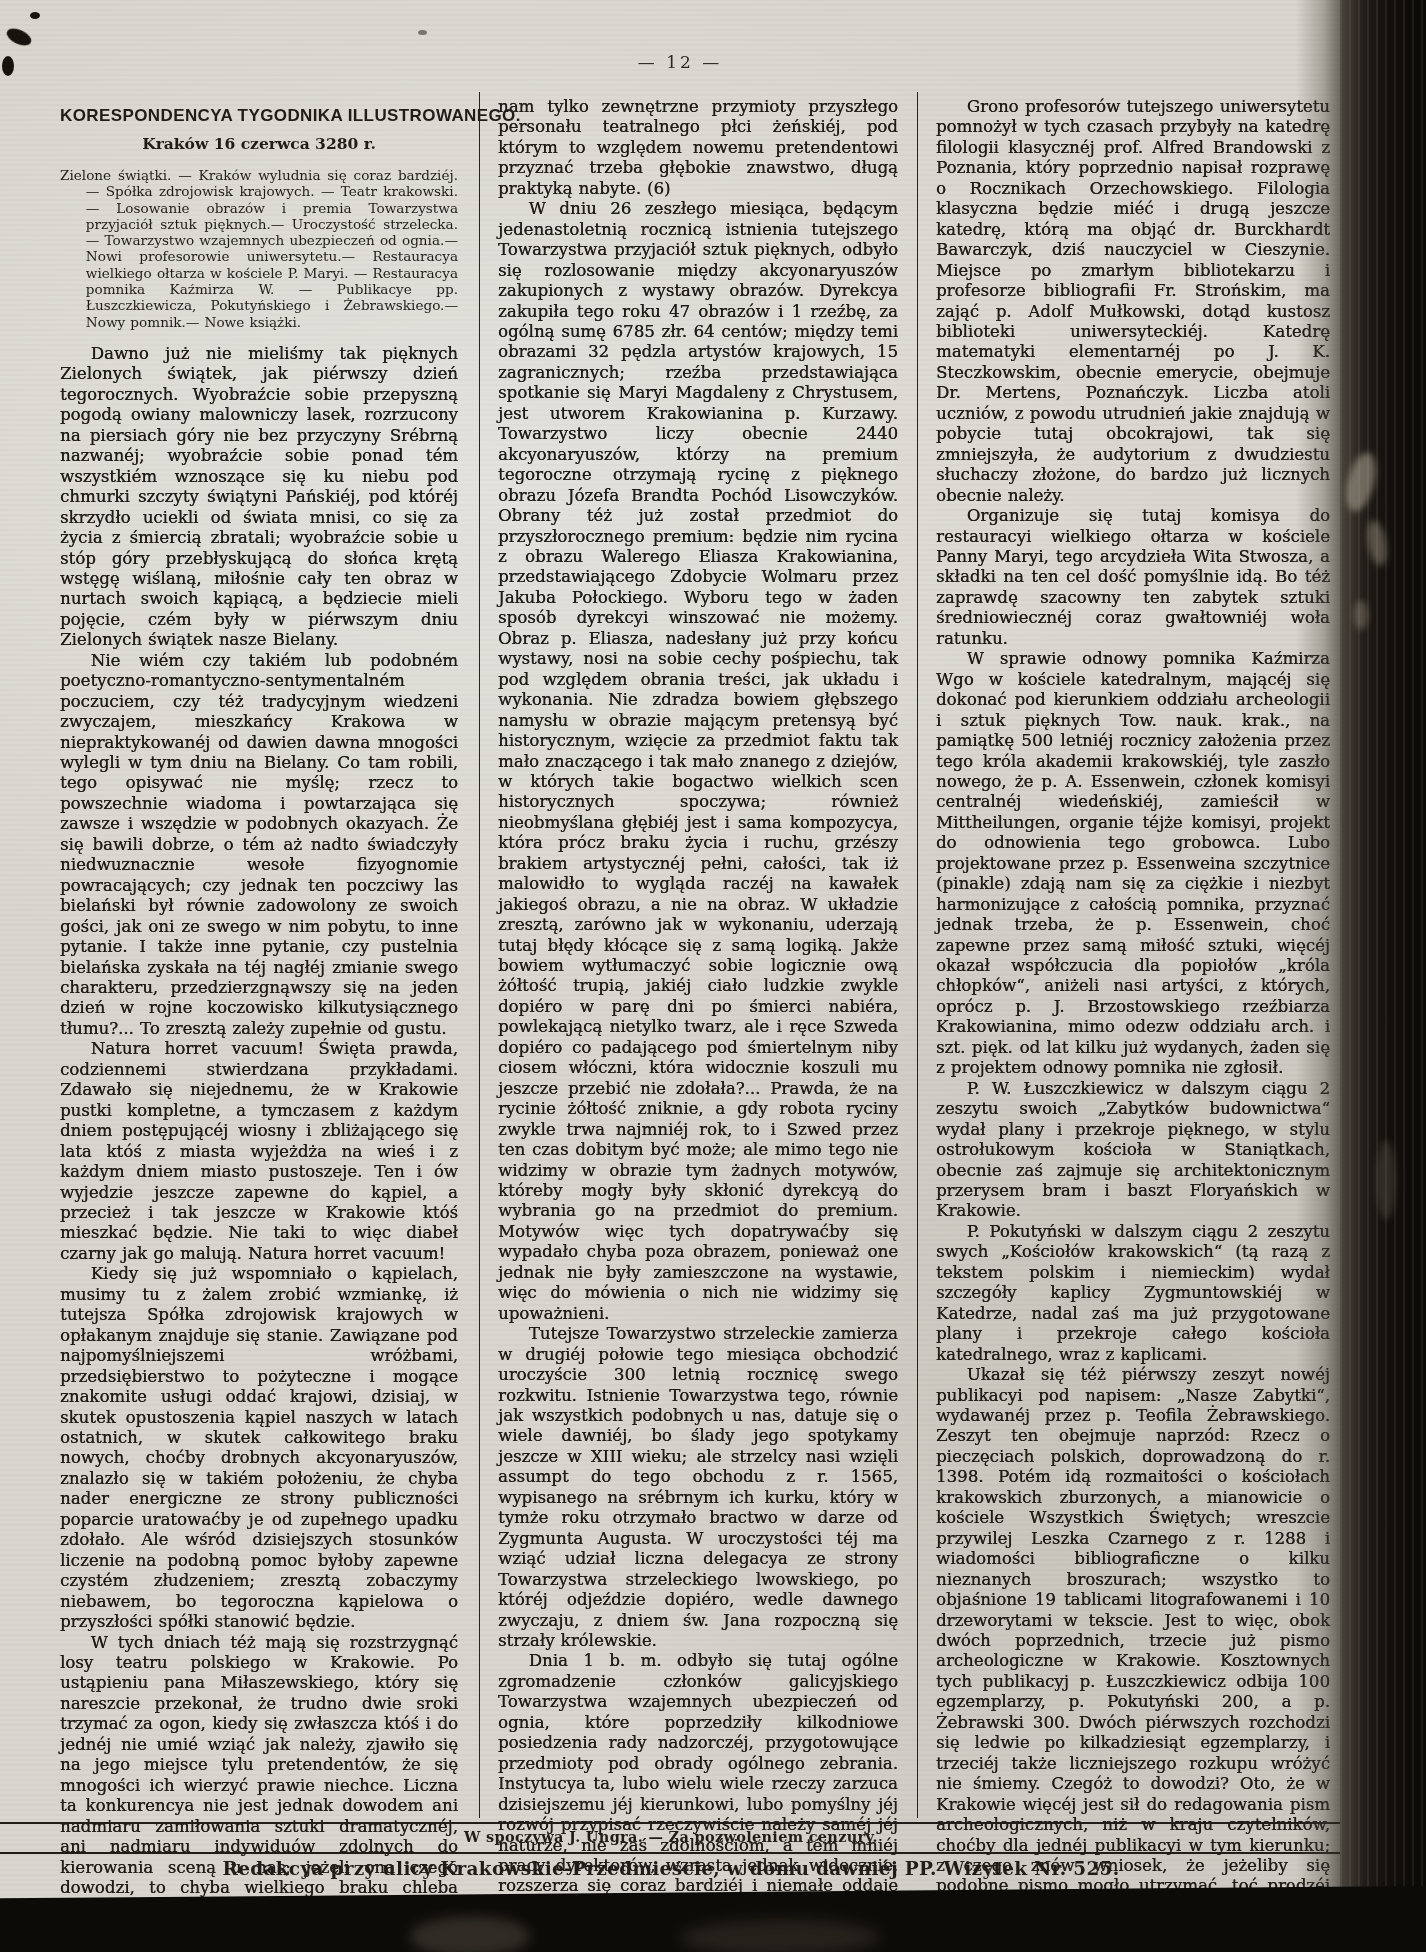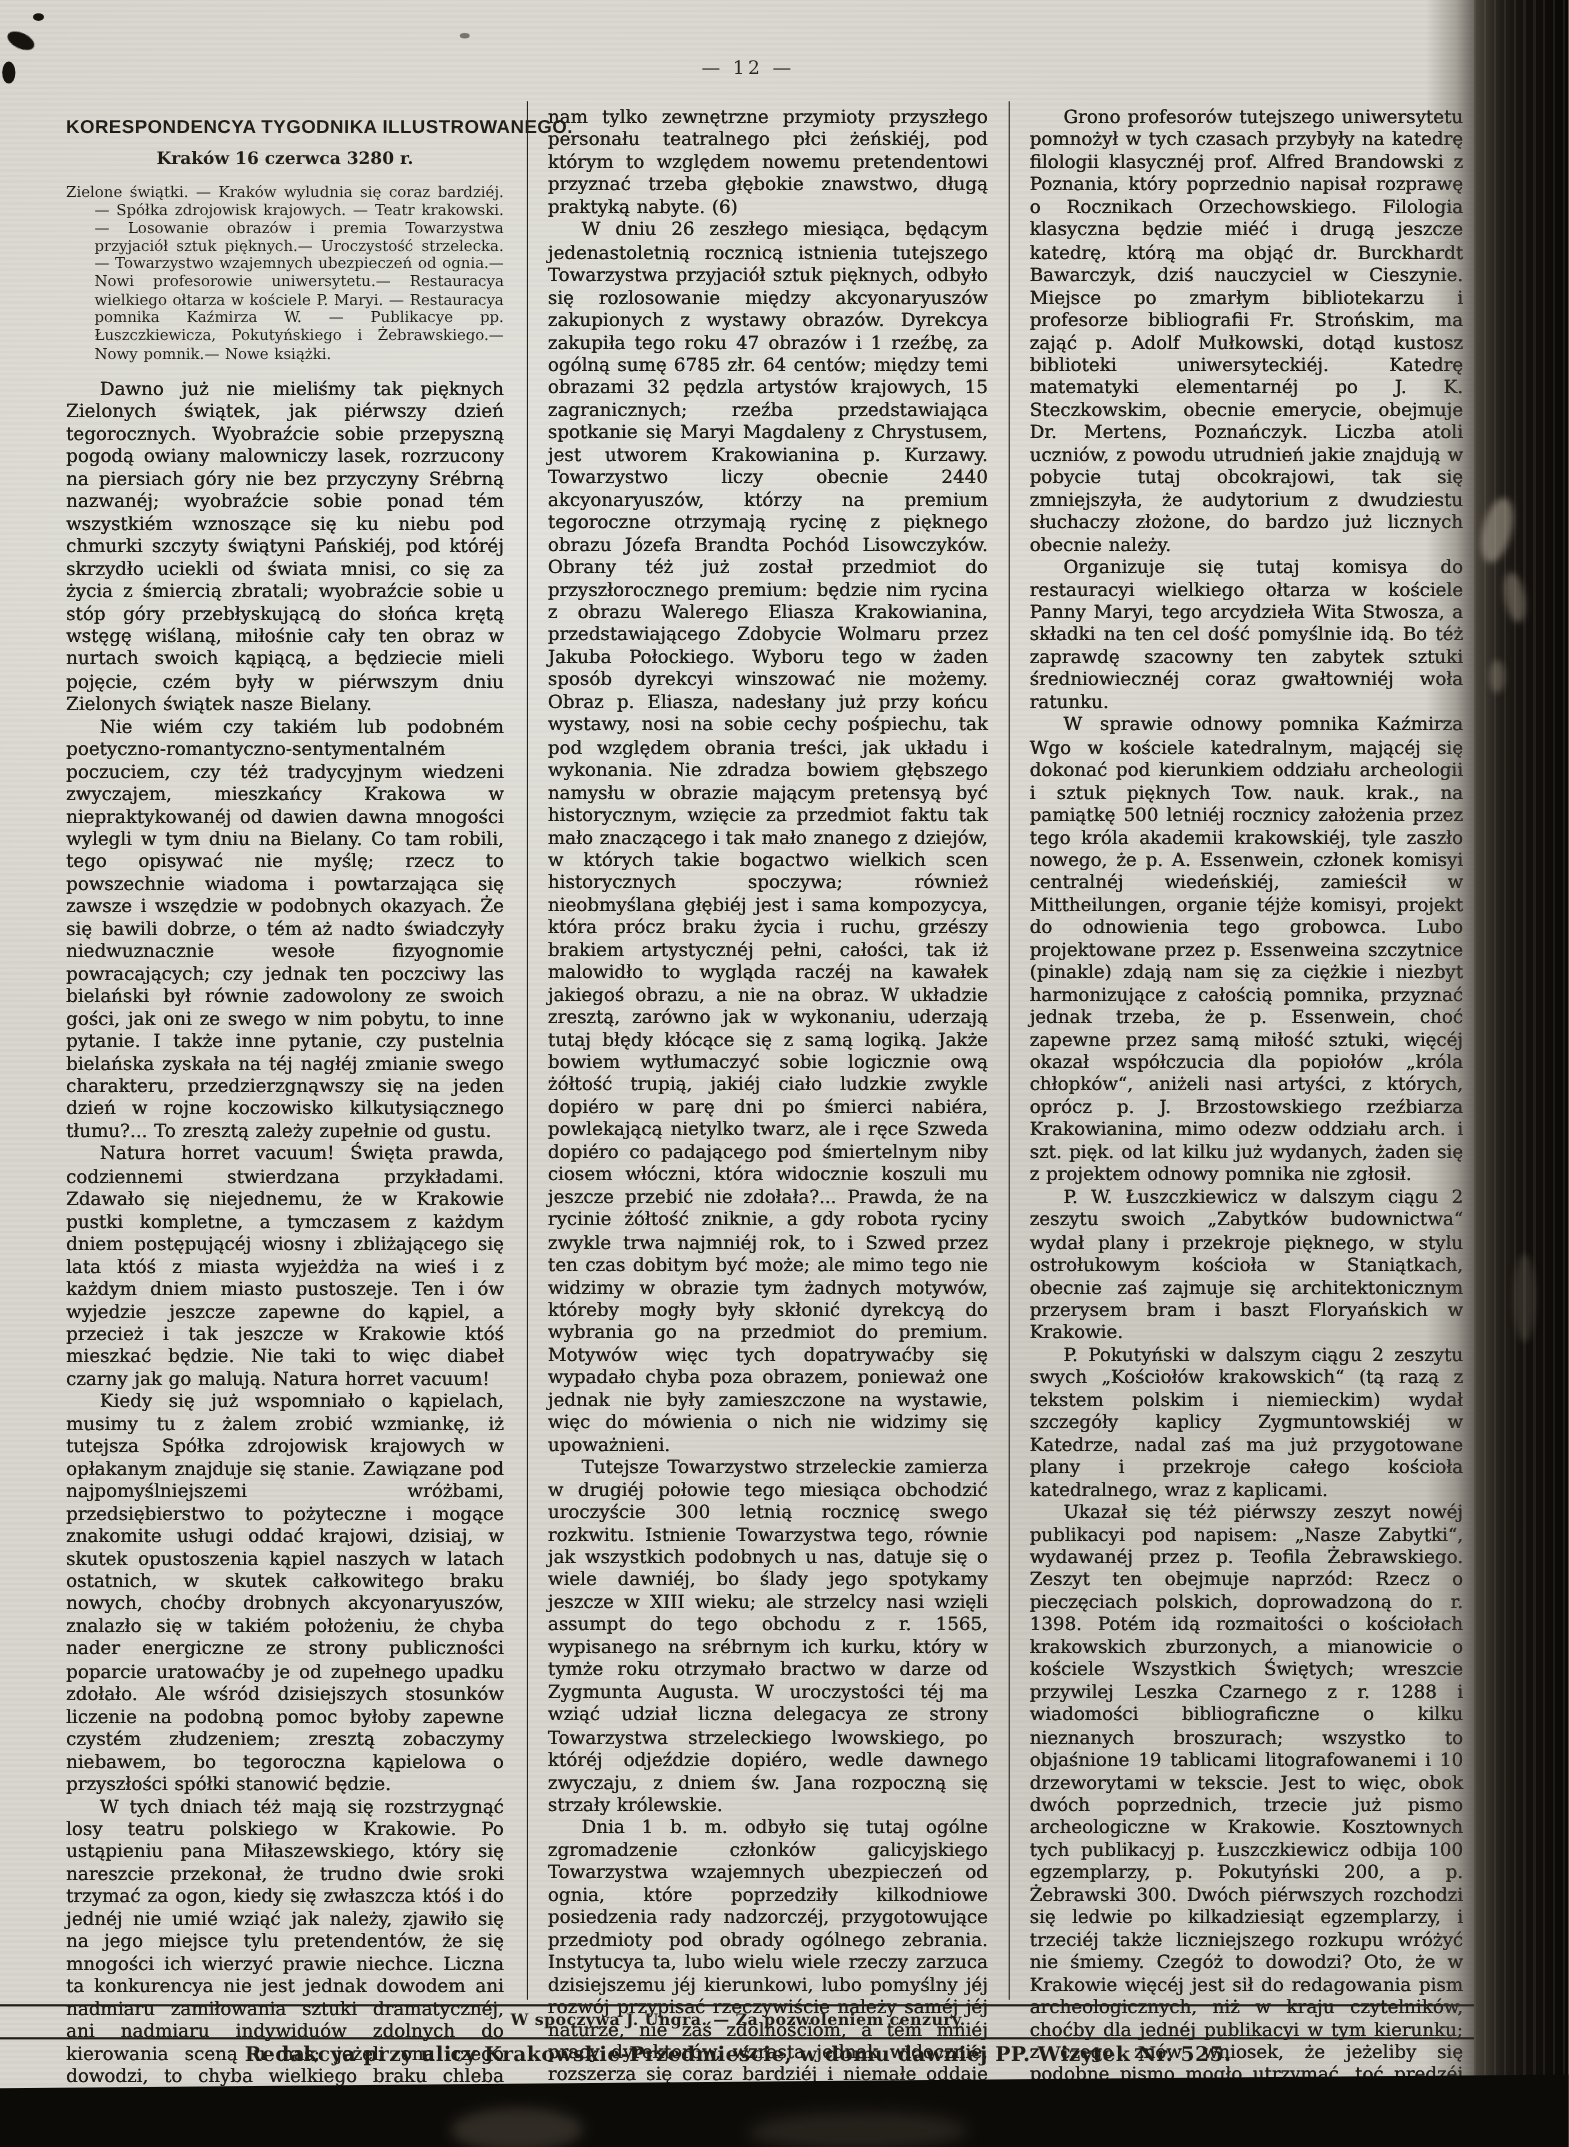--- a/index.html
+++ b/index.html
@@ -1,16 +1,16 @@
 <!DOCTYPE html>
 <html><head>
 <meta charset="utf-8">
 <style>
   html,body{margin:0;padding:0;background:#0f0d0b;}
-  .scene{position:relative;width:1426px;height:1952px;overflow:hidden;background:#fef9c3;
+  .scene{position:relative;width:1426px;height:1952px;overflow:hidden;background:#fca5a5;
          font-family:"DejaVu Serif", serif;}
   .paper{position:absolute;left:0;top:0;width:1342px;height:1916px;overflow:hidden;color:#201d19;
          background:#d8d6ce;
          background-image:
            radial-gradient(1100px 800px at 35% 25%, rgba(255,255,255,0.30), rgba(255,255,255,0) 70%),
            radial-gradient(900px 1200px at 90% 75%, rgba(110,104,94,0.20), rgba(110,104,94,0) 70%),
            repeating-linear-gradient(0deg, rgba(60,55,48,0.03) 0 2px, rgba(0,0,0,0) 2px 5px);}
   .paper:after{content:"";position:absolute;right:0;top:0;width:46px;height:100%;
          background:linear-gradient(90deg, rgba(0,0,0,0) 0%, rgba(72,66,58,0.35) 60%, rgba(40,36,30,0.65) 100%);}
 

